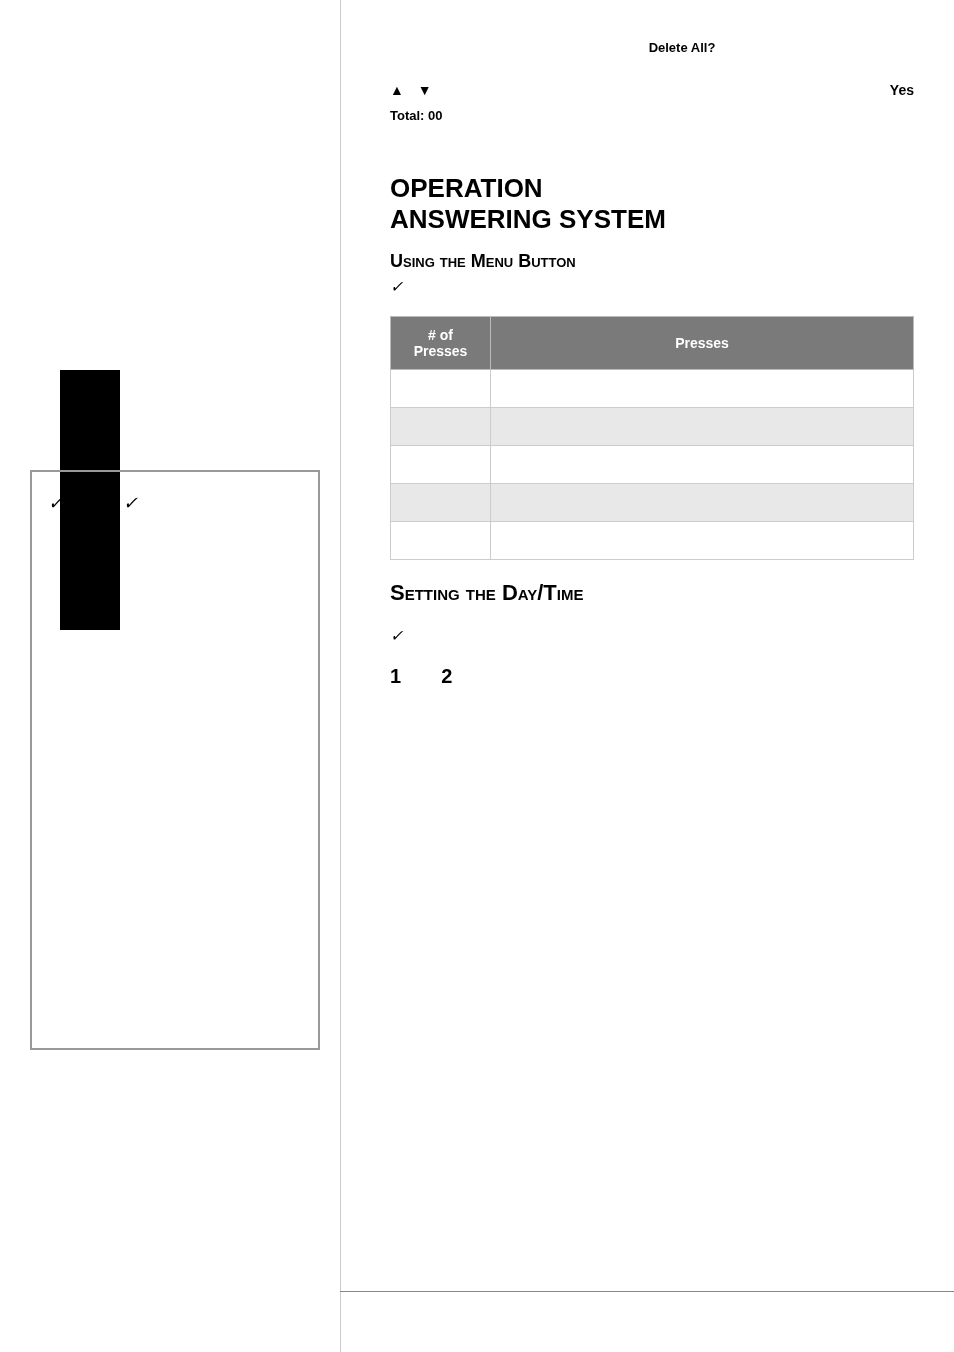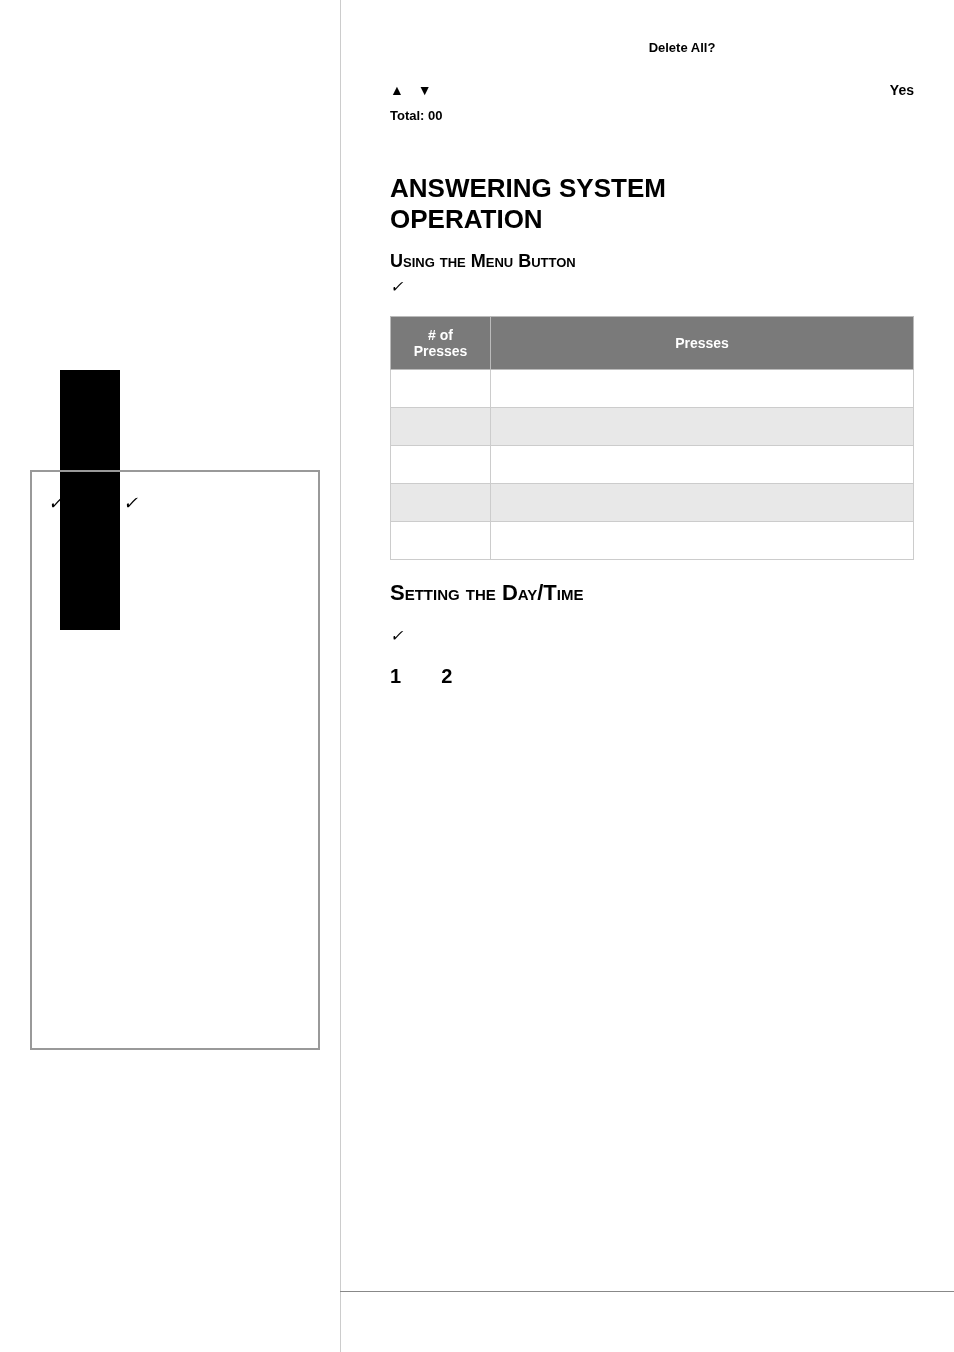--- a/index.html
+++ b/index.html
@@ -254,22 +254,22 @@
       <div class="delete-all-label">Delete All?</div>
       <div class="nav-row">
         <span class="arrow-up">▲</span>
         <span class="arrow-down">▼</span>
         <span class="yes-label">Yes</span>
       </div>
       <div class="total-label">Total: 00</div>
     </div>
 
     <div class="section-title">
+      <div>Operation</div>
       <div>Answering System</div>
-      <div>Operation</div>
     </div>
 
     <div class="subsection-title">Using the Menu Button</div>
 
     <div class="note-line">
       <span class="inline-note-icon">✓</span>
     </div>
 
     <table class="menu-table">
       <thead>

